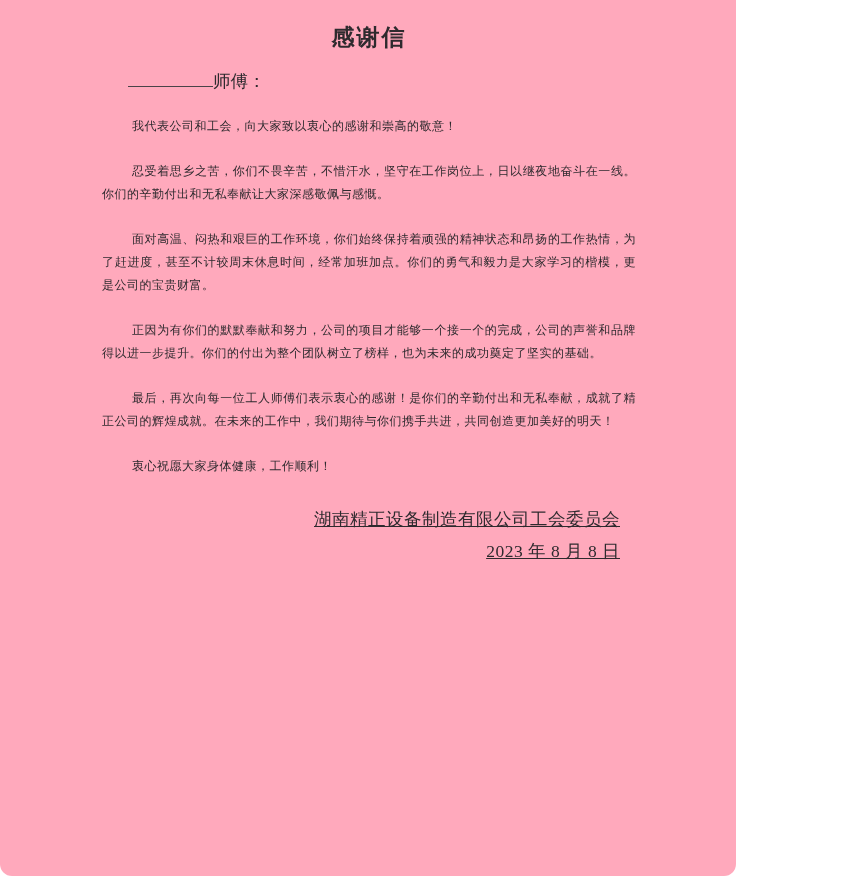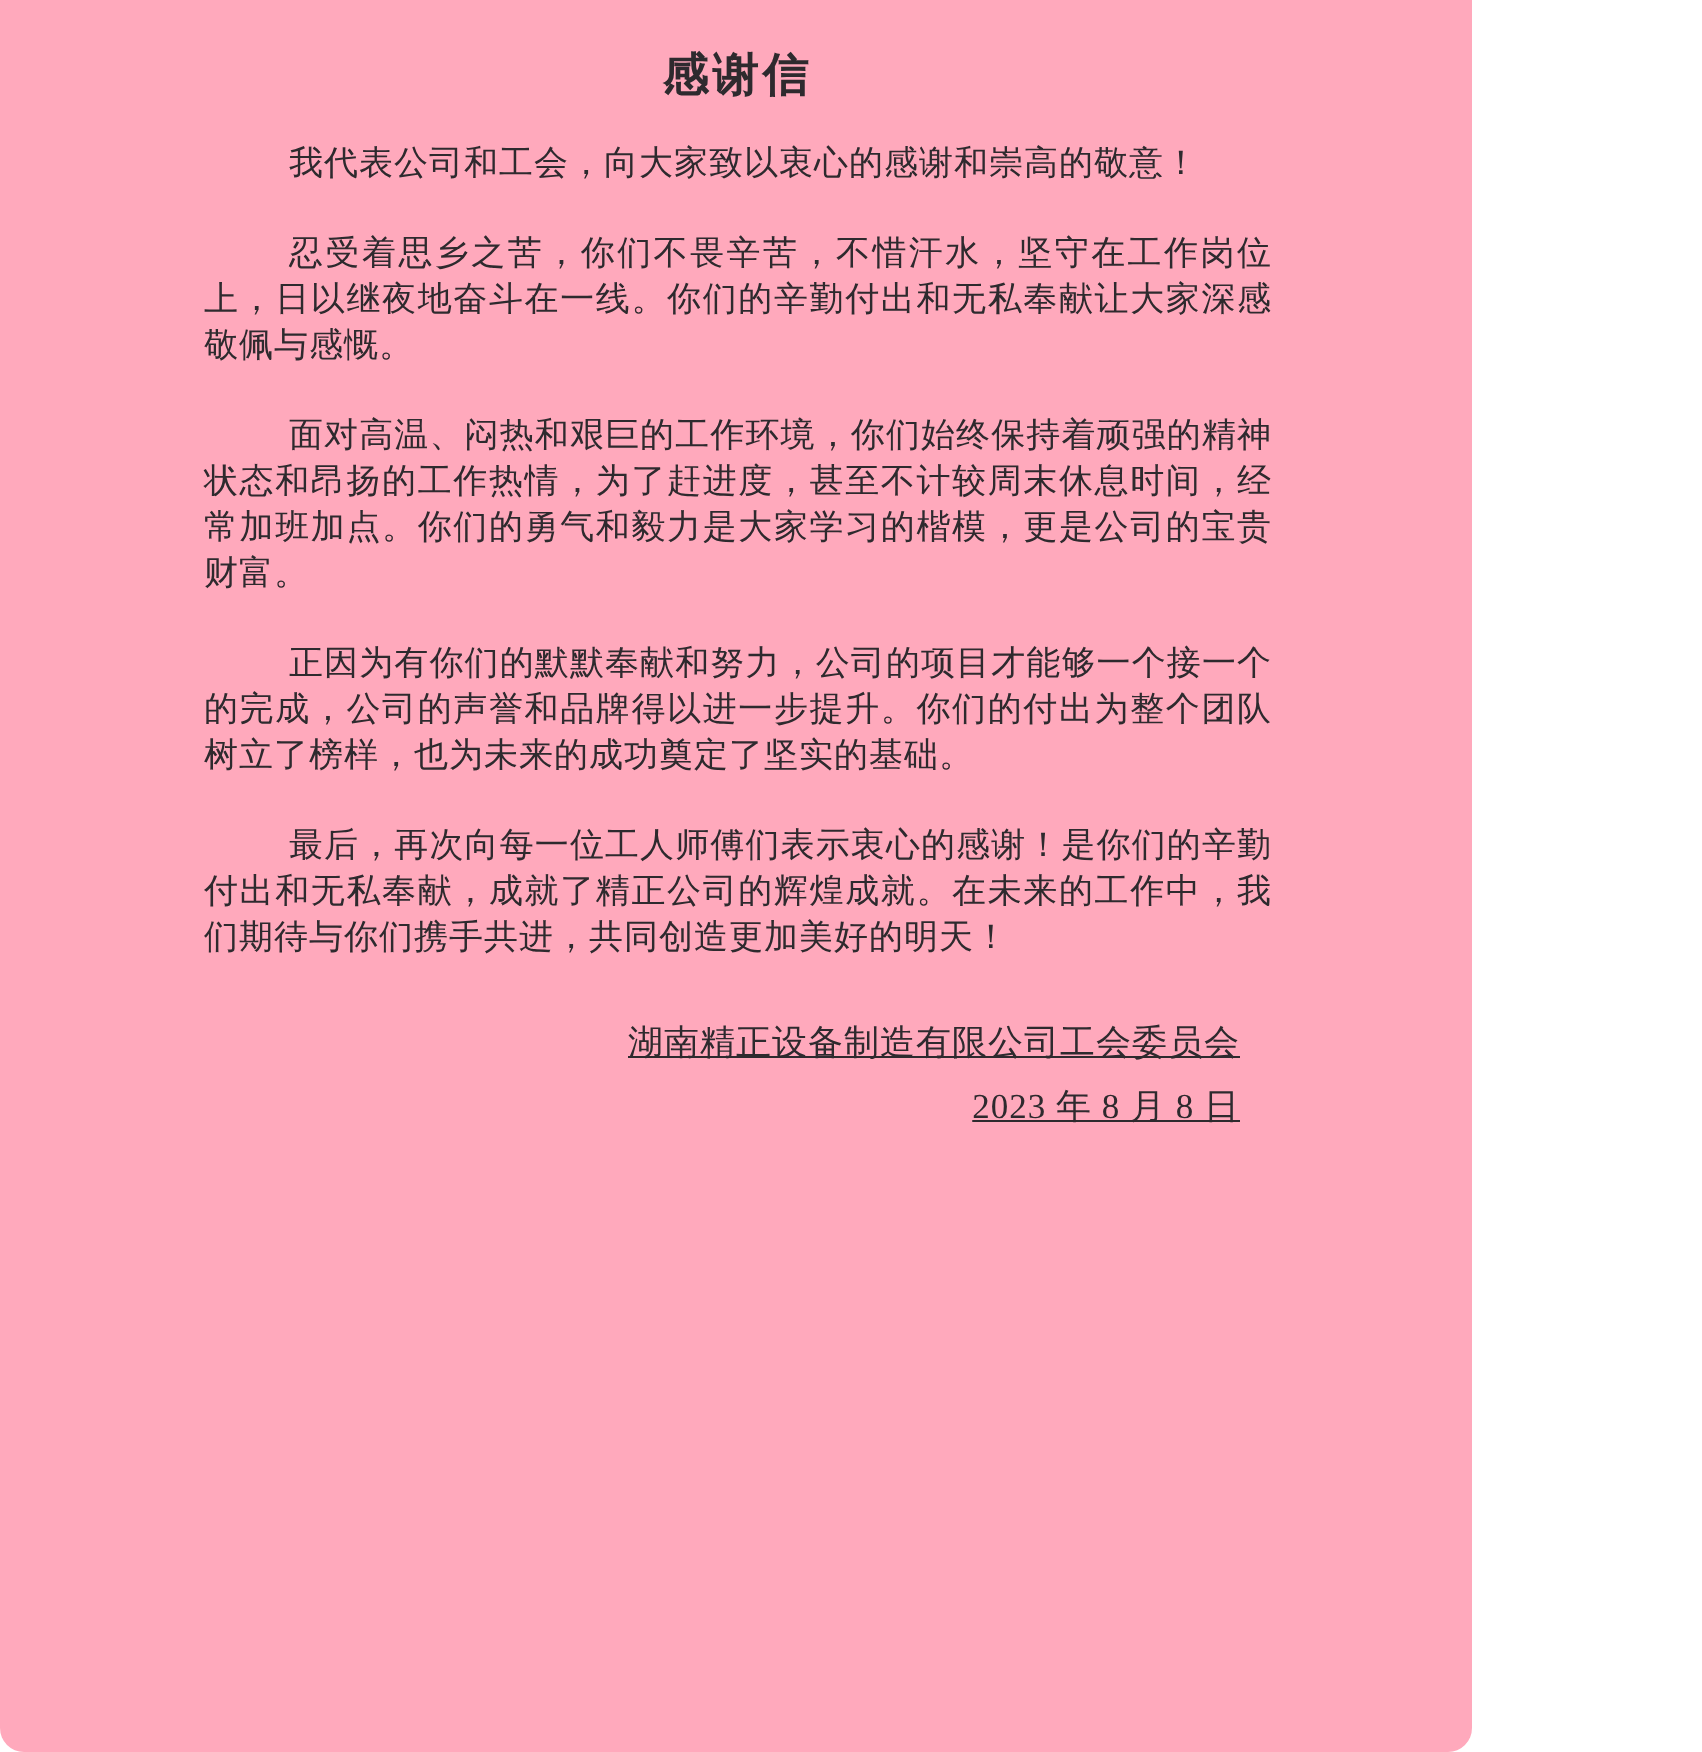--- a/index.html
+++ b/index.html
@@ -35,21 +35,21 @@
   }
   .blank-line {
     display: inline-block;
     width: 85px;
     height: 16px;
     border-bottom: 1.6px solid #4a4348;
     vertical-align: baseline;
   }
   .para {
     margin: 0 0 22px 0;
-    font-size: 17px;
+    font-size: 12px;
     line-height: 23px;
     text-indent: 2.5em;
     text-align: justify;
     letter-spacing: 0.5px;
   }
   .sig-block {
     margin-top: 28px;
     text-align: right;
     padding-right: 16px;
   }
@@ -61,30 +61,32 @@
     text-decoration: underline;
   }
 </style>
 </head>
 <body>
 
 <div class="sheet">
 
   <h1 class="title">感谢信</h1>
 
+  <p class="salutation"><span class="blank-line"></span><span>师傅：</span></p>
 
   <div>
       <p class="para">我代表公司和工会，向大家致以衷心的感谢和崇高的敬意！</p>
       <p class="para">忍受着思乡之苦，你们不畏辛苦，不惜汗水，坚守在工作岗位上，日以继夜地奋斗在一线。你们的辛勤付出和无私奉献让大家深感敬佩与感慨。</p>
       <p class="para">面对高温、闷热和艰巨的工作环境，你们始终保持着顽强的精神状态和昂扬的工作热情，为了赶进度，甚至不计较周末休息时间，经常加班加点。你们的勇气和毅力是大家学习的楷模，更是公司的宝贵财富。</p>
       <p class="para">正因为有你们的默默奉献和努力，公司的项目才能够一个接一个的完成，公司的声誉和品牌得以进一步提升。你们的付出为整个团队树立了榜样，也为未来的成功奠定了坚实的基础。</p>
       <p class="para">最后，再次向每一位工人师傅们表示衷心的感谢！是你们的辛勤付出和无私奉献，成就了精正公司的辉煌成就。在未来的工作中，我们期待与你们携手共进，共同创造更加美好的明天！</p>
     </div>
 
   <div>
+      <p class="para">衷心祝愿大家身体健康，工作顺利！</p>
     </div>
 
   <div class="sig-block">
     <p class="sig">湖南精正设备制造有限公司工会委员会</p>
     <p class="sig">2023 年 8 月 8 日</p>
   </div>
 
 </div>
 
 </body></html>

